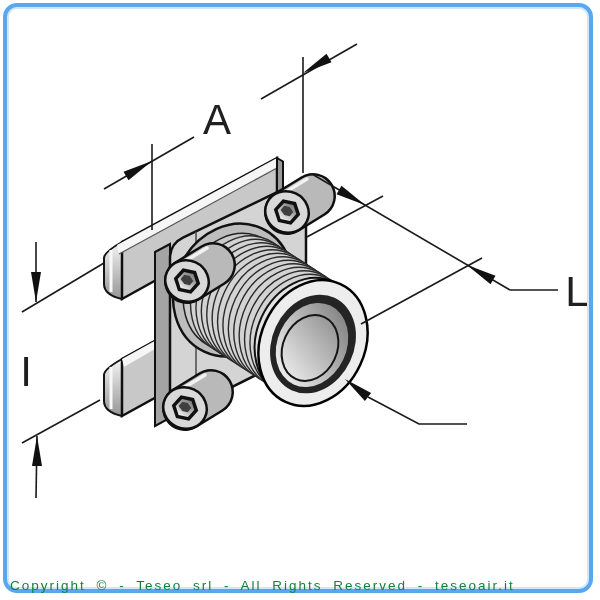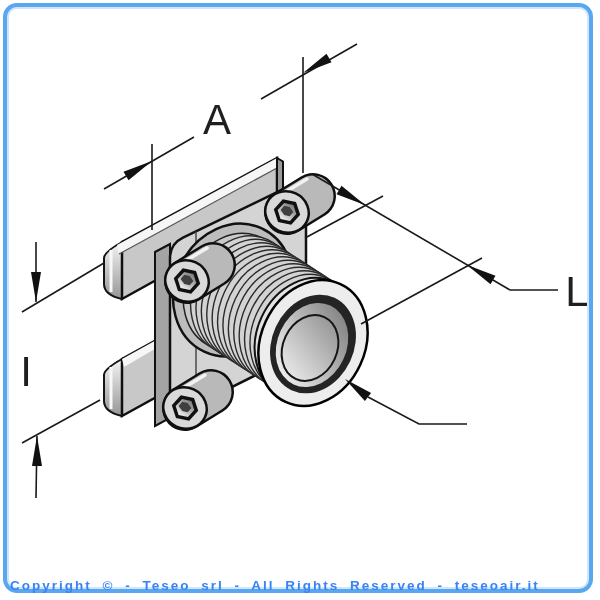--- a/index.html
+++ b/index.html
@@ -9,21 +9,21 @@
   }
   .frame{
     position:absolute;left:3px;top:3px;width:590px;height:590px;
     border:4px solid #58a7ef;border-radius:14px;
     box-shadow:inset 0 0 0 2px #cfe6fb;
     pointer-events:none;box-sizing:border-box;
   }
   .stage{position:absolute;left:0;top:0;width:600px;height:600px;}
   .footer{
     position:absolute;left:10px;bottom:7px;width:582px;
-    color:#3b82f6;font-size:13.5px;font-weight:bold;
+    color:#15803d;font-size:13.5px;font-weight:normal;
     letter-spacing:2px;word-spacing:5px;white-space:nowrap;
   }
   .dim-label{
     font-family:"Liberation Sans",sans-serif;
     font-size:42px;font-weight:400;fill:#1f1f1f;
   }
   svg .dim{stroke:#1a1a1a;stroke-width:1.6;fill:none;}
 </style>
 </head>
 <body>

